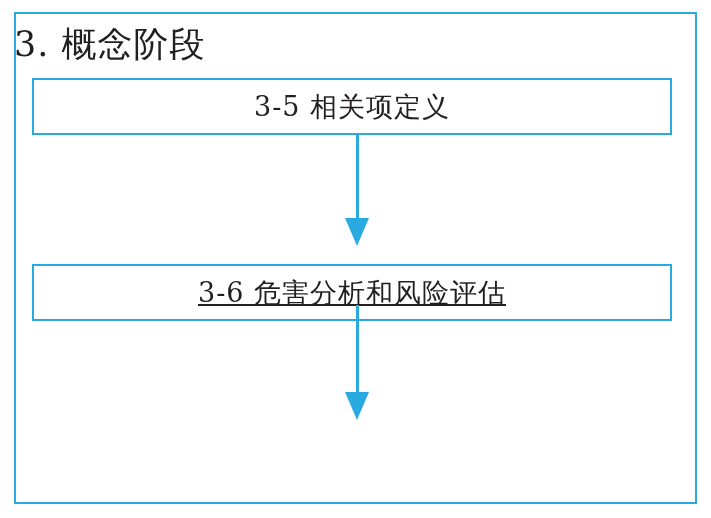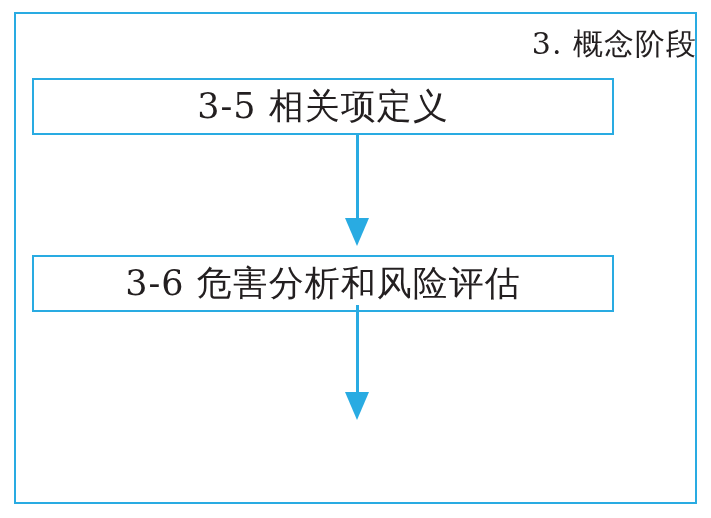--- a/index.html
+++ b/index.html
@@ -23,43 +23,43 @@
     height: 492px;
     border: 2px solid #29ABE2;
     box-sizing: border-box;
     background: transparent;
   }
   .phase-title {
     position: absolute;
     left: 14px;
     top: 24px;
     width: 683px;
-    text-align: right;
-    font-size: 30px;
+    text-align: left;
+    font-size: 35px;
     line-height: 40px;
     color: #231F20;
     letter-spacing: 1px;
   }
   .flow-box {
     position: absolute;
     left: 32px;
-    width: 582px;
+    width: 640px;
     height: 57px;
     border: 2px solid #29ABE2;
     box-sizing: border-box;
     background: #ffffff;
     display: flex;
     align-items: center;
     justify-content: center;
-    font-size: 35px;
+    font-size: 27px;
     color: #231F20;
     letter-spacing: 1px;
   }
   .box-1 { top: 78px; }
-  .box-2 { top: 255px; }
+  .box-2 { top: 264px; text-decoration: underline; }
   .box-3 { top: 421px; }
   .arrow {
     position: absolute;
     width: 24px;
     left: 345px;
   }
   .arrow .shaft {
     position: absolute;
     left: 10.5px;
     top: 0;

